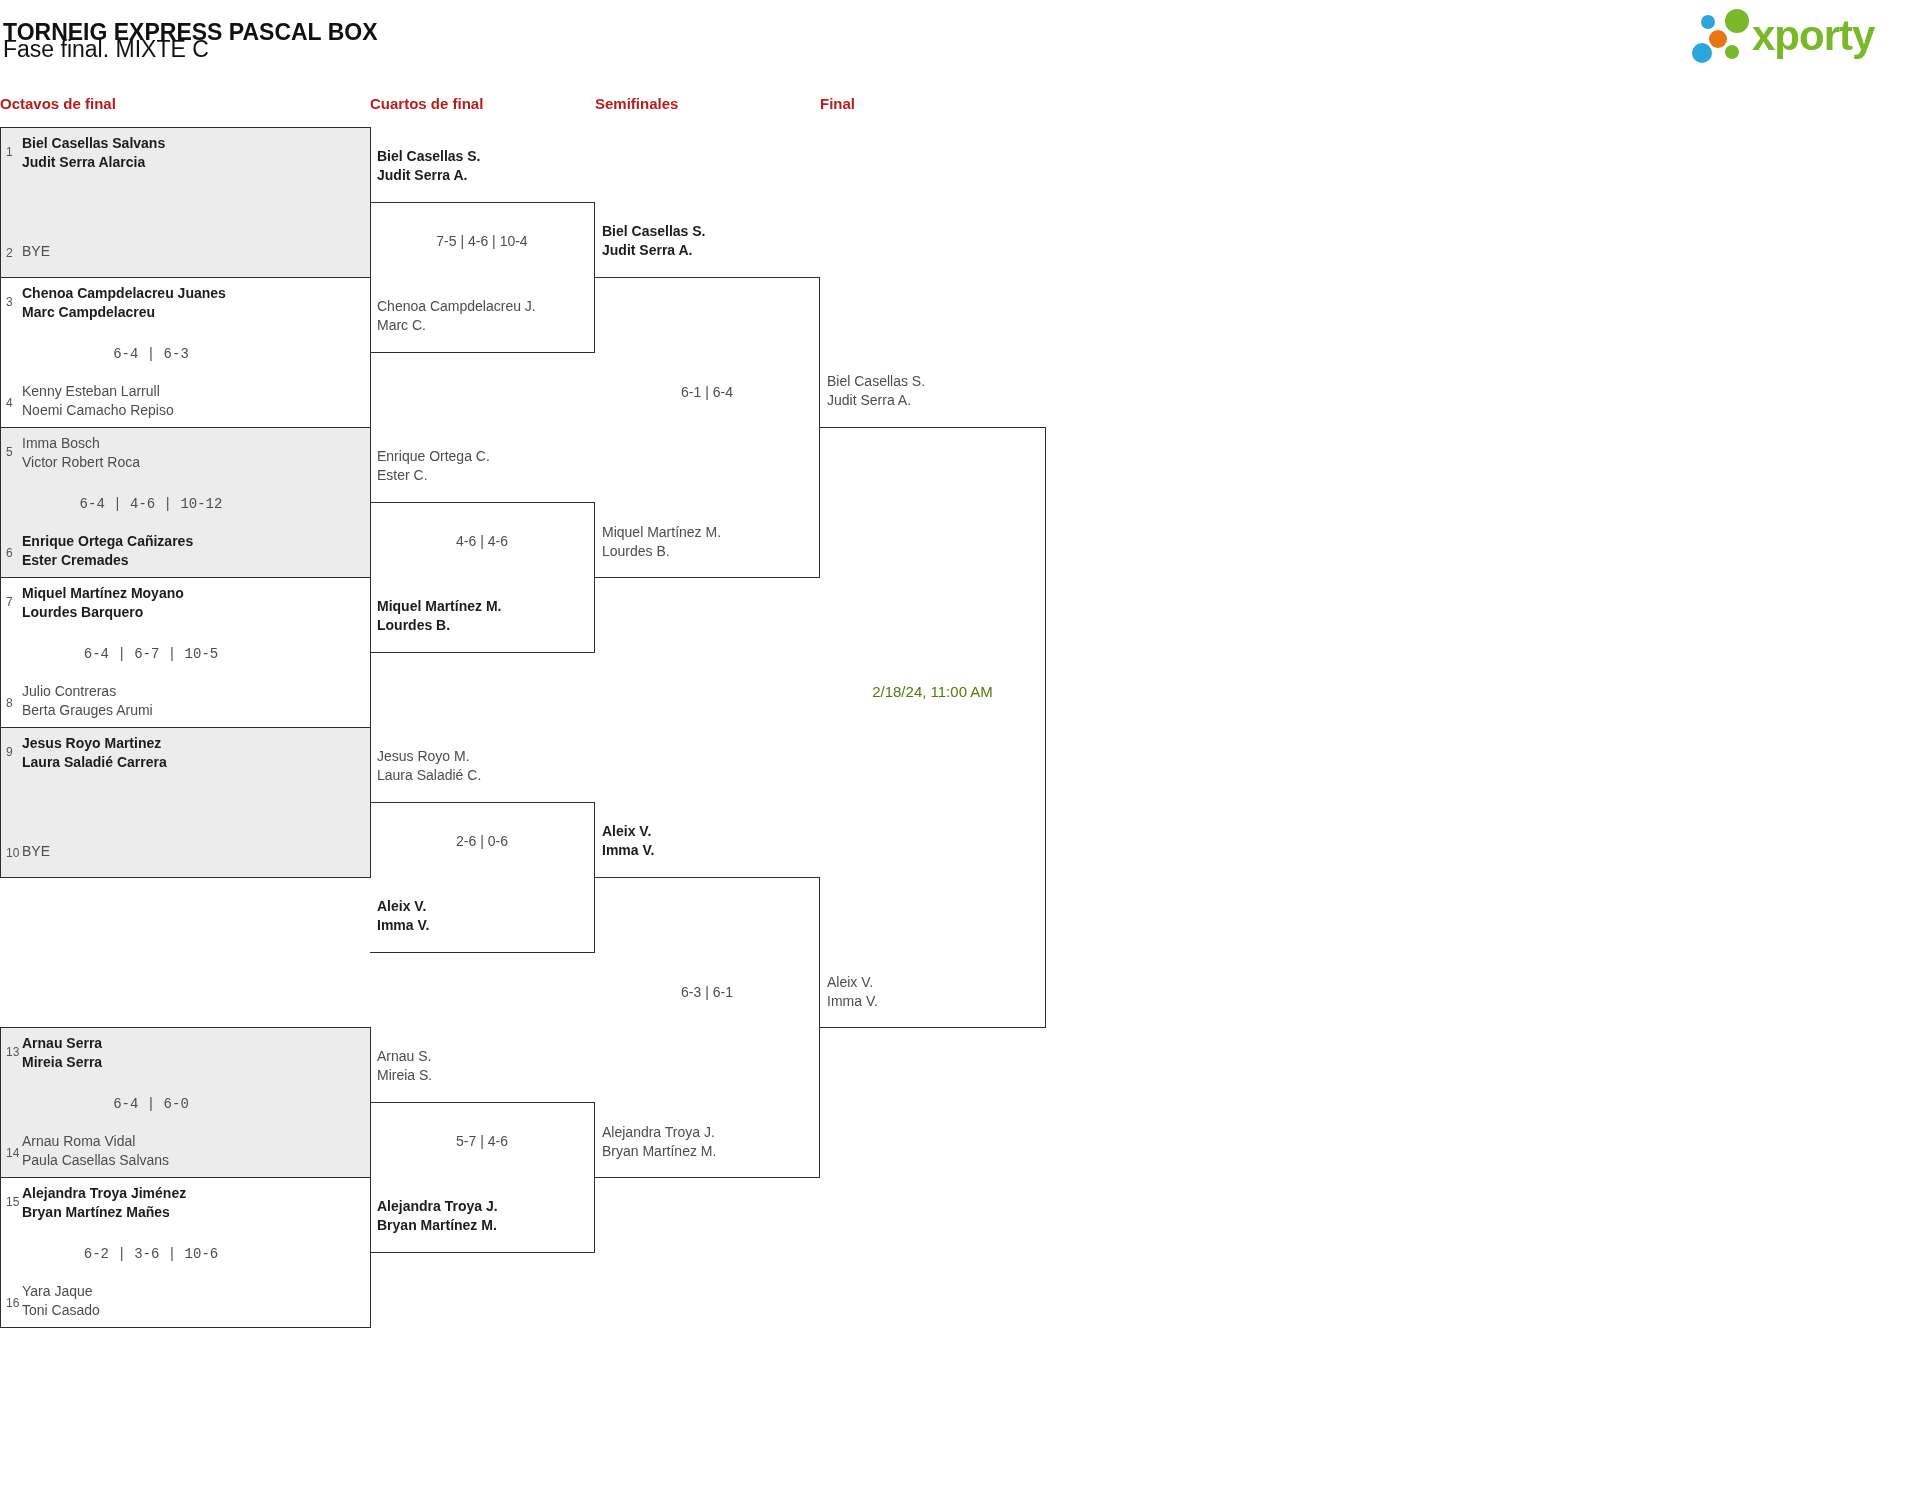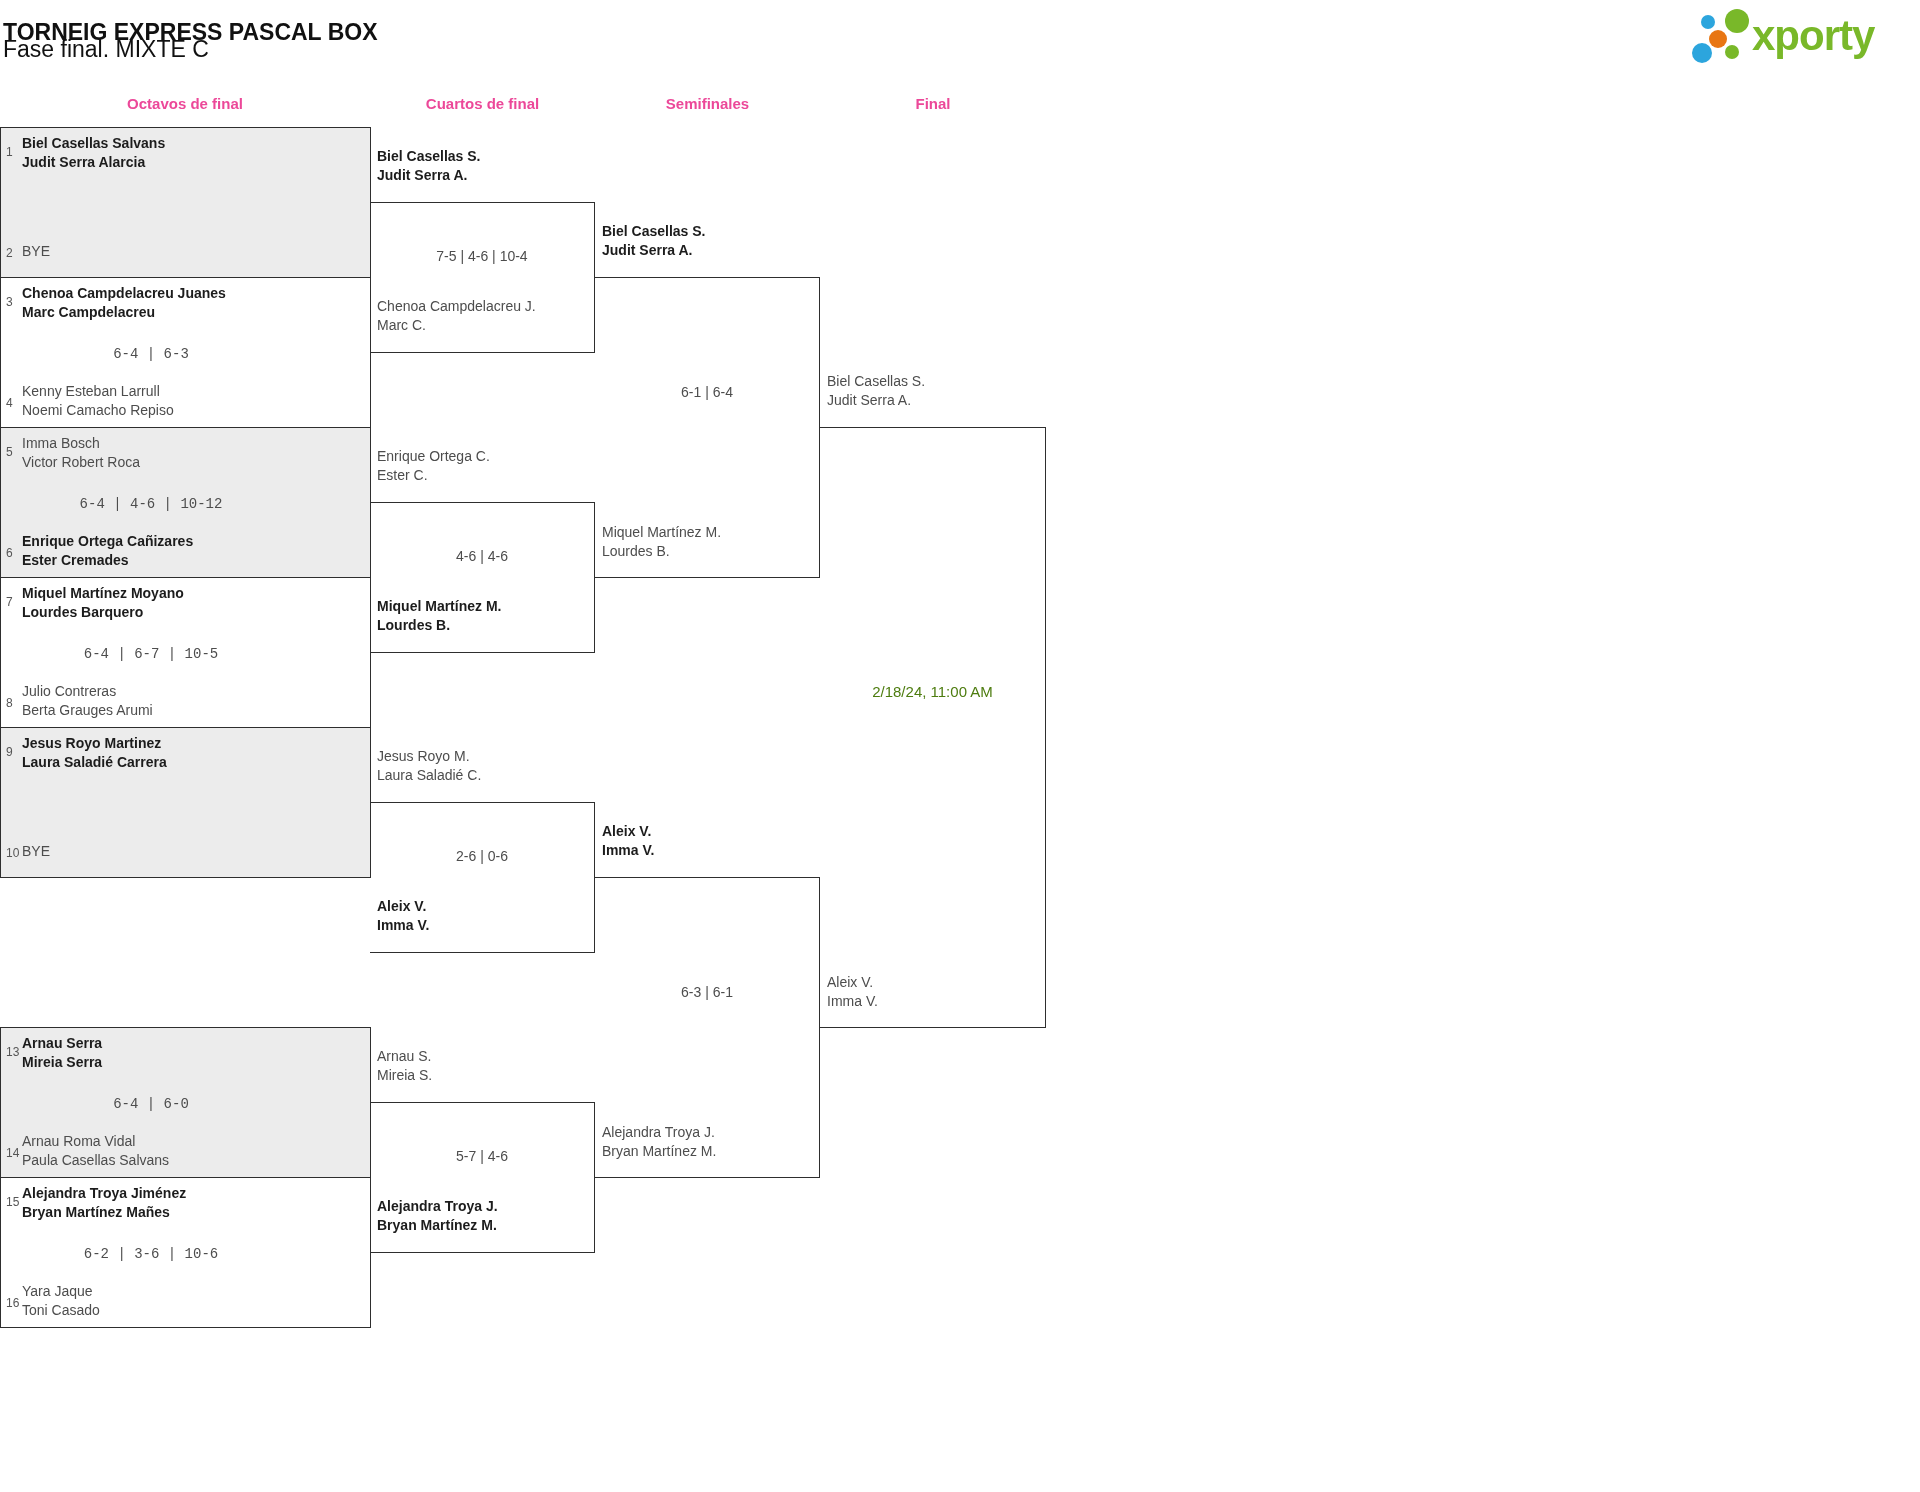--- a/index.html
+++ b/index.html
@@ -2,21 +2,21 @@
 <html><head>
 <meta charset="utf-8">
 <style>
   html,body{margin:0;padding:0;background:#fff;}
   #stage{position:relative;width:1920px;height:1492px;background:#fff;
          font-family:"Liberation Sans","DejaVu Sans",sans-serif;color:#1c1c1c;overflow:hidden;}
 
   .title{position:absolute;left:3px;top:16px;font-size:23px;font-weight:bold;color:#111;line-height:32px;}
   .subtitle{position:absolute;left:3px;top:34px;font-size:23px;font-weight:normal;color:#111;line-height:30px;}
 
-  .colhead{position:absolute;top:95px;font-size:15px;font-weight:bold;color:#ec4899;text-align:center;}
+  .colhead{position:absolute;top:95px;font-size:15px;font-weight:bold;color:#b91c1c;}
   .colhead.c1{left:0;width:370px;}
   .colhead.c2{left:370px;width:225px;}
   .colhead.c3{left:595px;width:225px;}
   .colhead.c4{left:820px;width:226px;}
 
   .obox{position:absolute;left:0;width:371px;height:151px;border:1px solid #2e2e2e;box-sizing:border-box;background:#fff;}
   .obox.shaded{background:#ececec;}
   .qbox{position:absolute;left:370px;width:225px;height:151px;border:1px solid #2e2e2e;border-left:none;box-sizing:border-box;}
   .sbox{position:absolute;left:595px;width:225px;height:301px;border:1px solid #2e2e2e;border-left:none;box-sizing:border-box;}
   .fbox{position:absolute;left:820px;top:427px;width:226px;height:601px;border:1px solid #2e2e2e;border-left:none;box-sizing:border-box;}
@@ -25,21 +25,21 @@
   .winner{font-weight:bold;color:#1c1c1c;}
   .loser{font-weight:normal;color:#4d4d4d;}
   .seed{position:absolute;left:5px;font-size:12px;color:#555;}
   .seed-t{top:17px;}
   .seed-b{top:118px;}
   .name-t{left:21px;top:6px;}
   .name-b{left:21px;top:104px;}
   .name-b.bye{top:114px;}
   .score{position:absolute;font-size:14px;color:#4d4d4d;text-align:center;white-space:nowrap;}
   .score-o{left:0;top:68px;width:300px;font-family:Liberation Mono, monospace;}
-  .score-q{left:0;top:45px;width:100%;}
+  .score-q{left:0;top:30px;width:100%;}
   .score-s{left:0;top:106px;width:100%;}
   .name-above{left:7px;top:-56px;}
   .name-in{left:7px;top:94px;}
   .name-in-sf{left:7px;top:245px;}
   .name-in-f{left:7px;top:545px;}
   .date{position:absolute;left:0;top:255px;width:100%;text-align:center;font-size:15px;color:#4d7c0f;white-space:nowrap;}
 
   .logo{position:absolute;left:1685px;top:5px;width:225px;height:62px;cursor:pointer;}
   .dot{position:absolute;border-radius:50%;}
   .dot.b1{left:16px;top:10px;width:14px;height:14px;background:#2ca5dd;}

